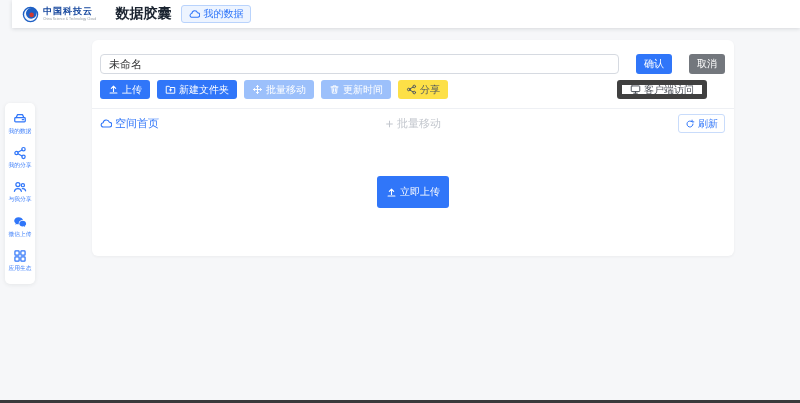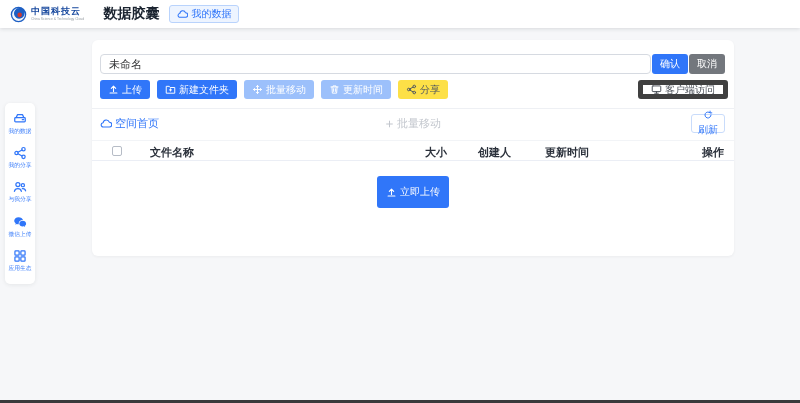--- a/index.html
+++ b/index.html
@@ -6,21 +6,21 @@
   html,body { width:800px; height:403px; }
   body {
     font-family:"Liberation Sans","DejaVu Sans",sans-serif;
     background:#f6f7f9; position:relative; overflow:hidden; color:#303133;
   }
   .ic { display:inline-flex; align-items:center; justify-content:center; }
   .ic svg { display:block; }
 
   
   .topbar {
-    position:absolute; top:0; left:0; right:0; height:28px; background:#fff;
+    position:absolute; top:0; left:12px; right:0; height:28px; background:#fff;
     display:flex; align-items:center; padding:0 10px; gap:10px;
     box-shadow:0 1px 4px rgba(31,35,41,.14); z-index:5;
   }
   .logo { display:flex; align-items:center; gap:4px; cursor:pointer; }
   .logo-textwrap { display:flex; flex-direction:column; justify-content:center; }
   .logo-cn { font-size:9px; font-weight:700; color:#16479d; letter-spacing:1px; line-height:1.1; }
   .logo-en { font-size:4px; color:#9aa0a6; line-height:1; transform:scale(.85); transform-origin:left top; white-space:nowrap; }
   .app-title { font-size:14px; font-weight:700; color:#1b2430; }
   .mydata-btn {
     display:inline-flex; align-items:center; gap:3px; font-size:10px; color:#3076f9;
@@ -36,38 +36,38 @@
     padding:5px 0; z-index:2;
   }
   .side-item { display:flex; flex-direction:column; align-items:center; gap:1px; color:#3076f9; cursor:pointer; }
   .side-item .lbl { font-size:8px; color:#3076f9; white-space:nowrap; transform:scale(.72); transform-origin:center top; }
 
   
   .card {
     position:absolute; left:92px; top:40px; width:642px; height:216px; background:#fff;
     border-radius:6px; box-shadow:0 1px 3px rgba(31,35,41,.05);
   }
-  .rename-row { position:absolute; left:8px; right:9px; top:10px; height:28px; display:flex; gap:1px; align-items:center; }
+  .rename-row { position:absolute; left:8px; right:9px; top:10px; height:28px; display:flex; gap:17px; align-items:center; }
   .rename-input {
     flex:1; height:20px; border:1px solid #d6dae1; border-radius:4px; padding:0 8px;
     font-size:11px; color:#303133; font-family:inherit; outline:none; min-width:0;
   }
   .btn {
     border:none; border-radius:3px; font-size:10px; display:inline-flex; align-items:center;
     justify-content:center; gap:3px; cursor:pointer; font-family:inherit; white-space:nowrap;
   }
   .btn.sm { height:20px; padding:0 8px; }
   .btn.primary { background:#3076f9; color:#fff; }
   .btn.pale { background:#9cc0fb; color:#fff; }
   .btn.warning { background:#fde047; color:#4a5260; }
   .btn.gray { background:#73777d; color:#fff; }
   .btn.outline { background:#fff; border:5px solid #404040; color:#4a4f57; }
-  .btn.refresh { background:#fff; border:1px solid #c9dcfb; color:#3076f9;flex-direction:column; }
-
-  .toolbar { position:absolute; left:8px; right:6px; top:40px; height:19px; display:flex; gap:7px; align-items:center; }
+  .btn.refresh { background:#fff; border:1px solid #c9dcfb; color:#3076f9; }
+
+  .toolbar { position:absolute; left:8px; right:27px; top:40px; height:19px; display:flex; gap:7px; align-items:center; }
   .toolbar .btn { height:19px; padding:0 8px; }
   .client-btn { margin-left:auto; }
 
   .divider { position:absolute; left:0; right:0; top:68px; height:1px; background:#eef0f4; }
 
   .breadcrumb-row { position:absolute; left:8px; right:9px; top:73px; height:21px; display:flex; align-items:center; }
   .crumb { color:#3076f9; font-size:11px; display:inline-flex; gap:3px; align-items:center; cursor:pointer; text-decoration:none; }
   .drop-hint { position:absolute; left:50%; transform:translateX(-50%); color:#c2c6cd; font-size:11px; display:flex; gap:3px; align-items:center; }
   .refresh { margin-left:auto; height:19px; padding:0 6px; }
 
@@ -255,28 +255,20 @@
         <span class="ic">
           <svg width="10" height="10" viewBox="0 0 16 16" fill="none" stroke="currentColor" stroke-width="1.6" stroke-linecap="round" stroke-linejoin="round">
             <path d="M12.8 8A4.8 4.8 0 1 1 11.2 4.4"></path>
               <path d="M11.3 1.8v2.8h2.8"></path>
           </svg>
         </span>
         <span>刷新</span>
       </button>
     </div>
 
-    <div class="table-head">
-      <span class="cb" role="checkbox" aria-checked="false"></span>
-      <span class="col col-name">文件名称</span>
-      <span class="col col-size">大小</span>
-      <span class="col col-creator">创建人</span>
-      <span class="col col-time">更新时间</span>
-      <span class="col col-ops">操作</span>
-    </div>
 
     <div class="empty">
       <button class="btn primary">
         <span class="ic">
           <svg width="11" height="11" viewBox="0 0 16 16" fill="none" stroke="currentColor" stroke-width="1.6" stroke-linecap="round" stroke-linejoin="round">
             <path d="M8 10.8V3.6M4.8 6.4L8 3.2l3.2 3.2M3 13h10"></path>
           </svg>
         </span>
         <span>立即上传</span>
       </button>

